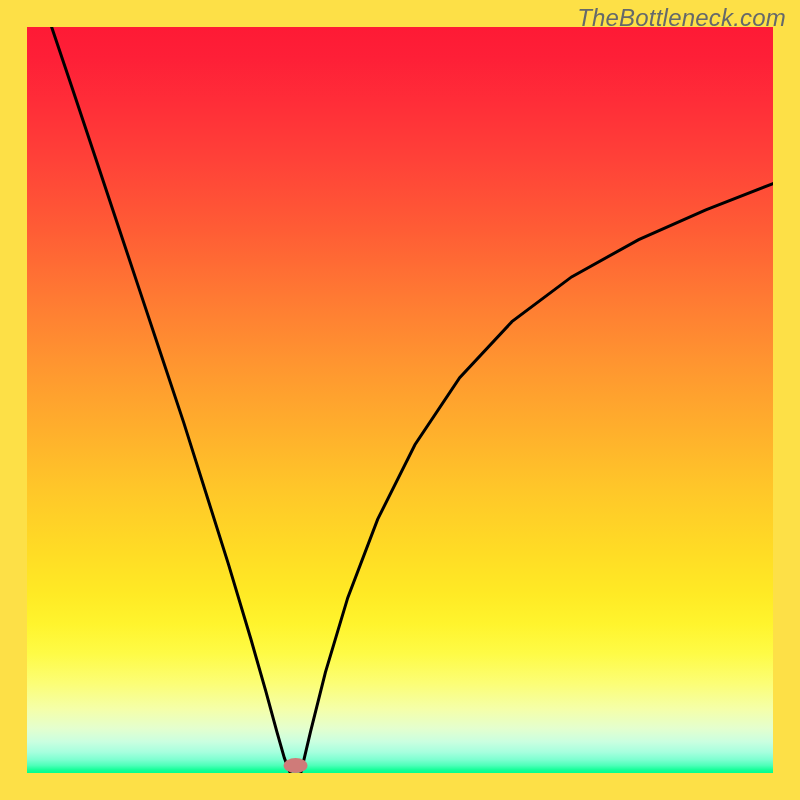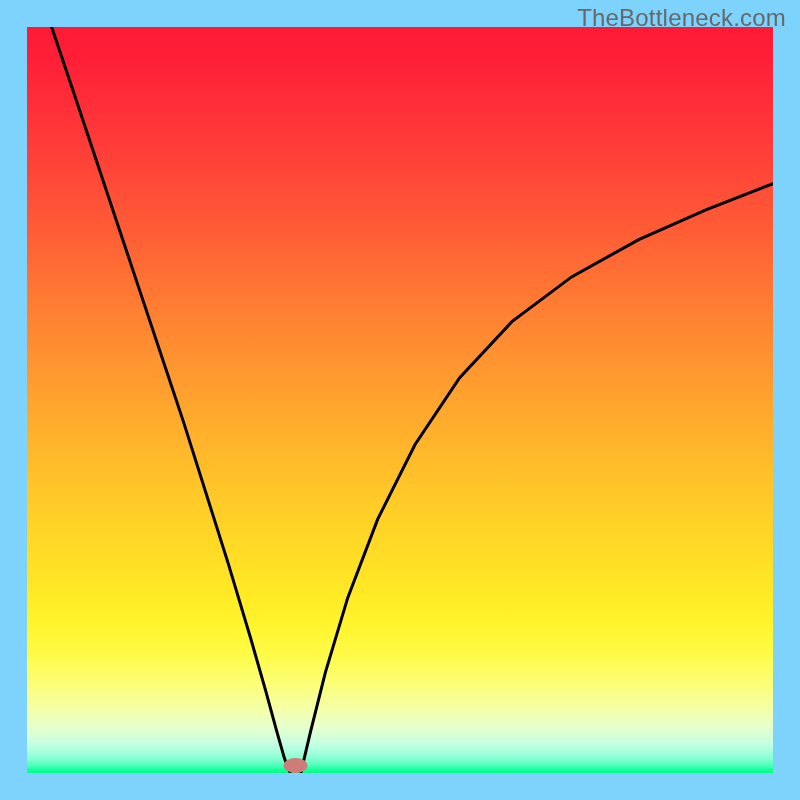--- a/index.html
+++ b/index.html
@@ -8,21 +8,22 @@
     width: 800px;
     height: 800px;
     background: #000;
     overflow: hidden;
     font-family: Arial, Helvetica, sans-serif;
   }
   .frame {
     position: relative;
     width: 800px;
     height: 800px;
-    background: #7dd3fc;
+    background: #fde047;
+    font-style: italic;
   }
   .watermark {
     position: absolute;
     top: 4px;
     right: 14px;
     color: #65696b;
     font-size: 24px;
     font-weight: 500;
     letter-spacing: 0.2px;
     z-index: 20;

